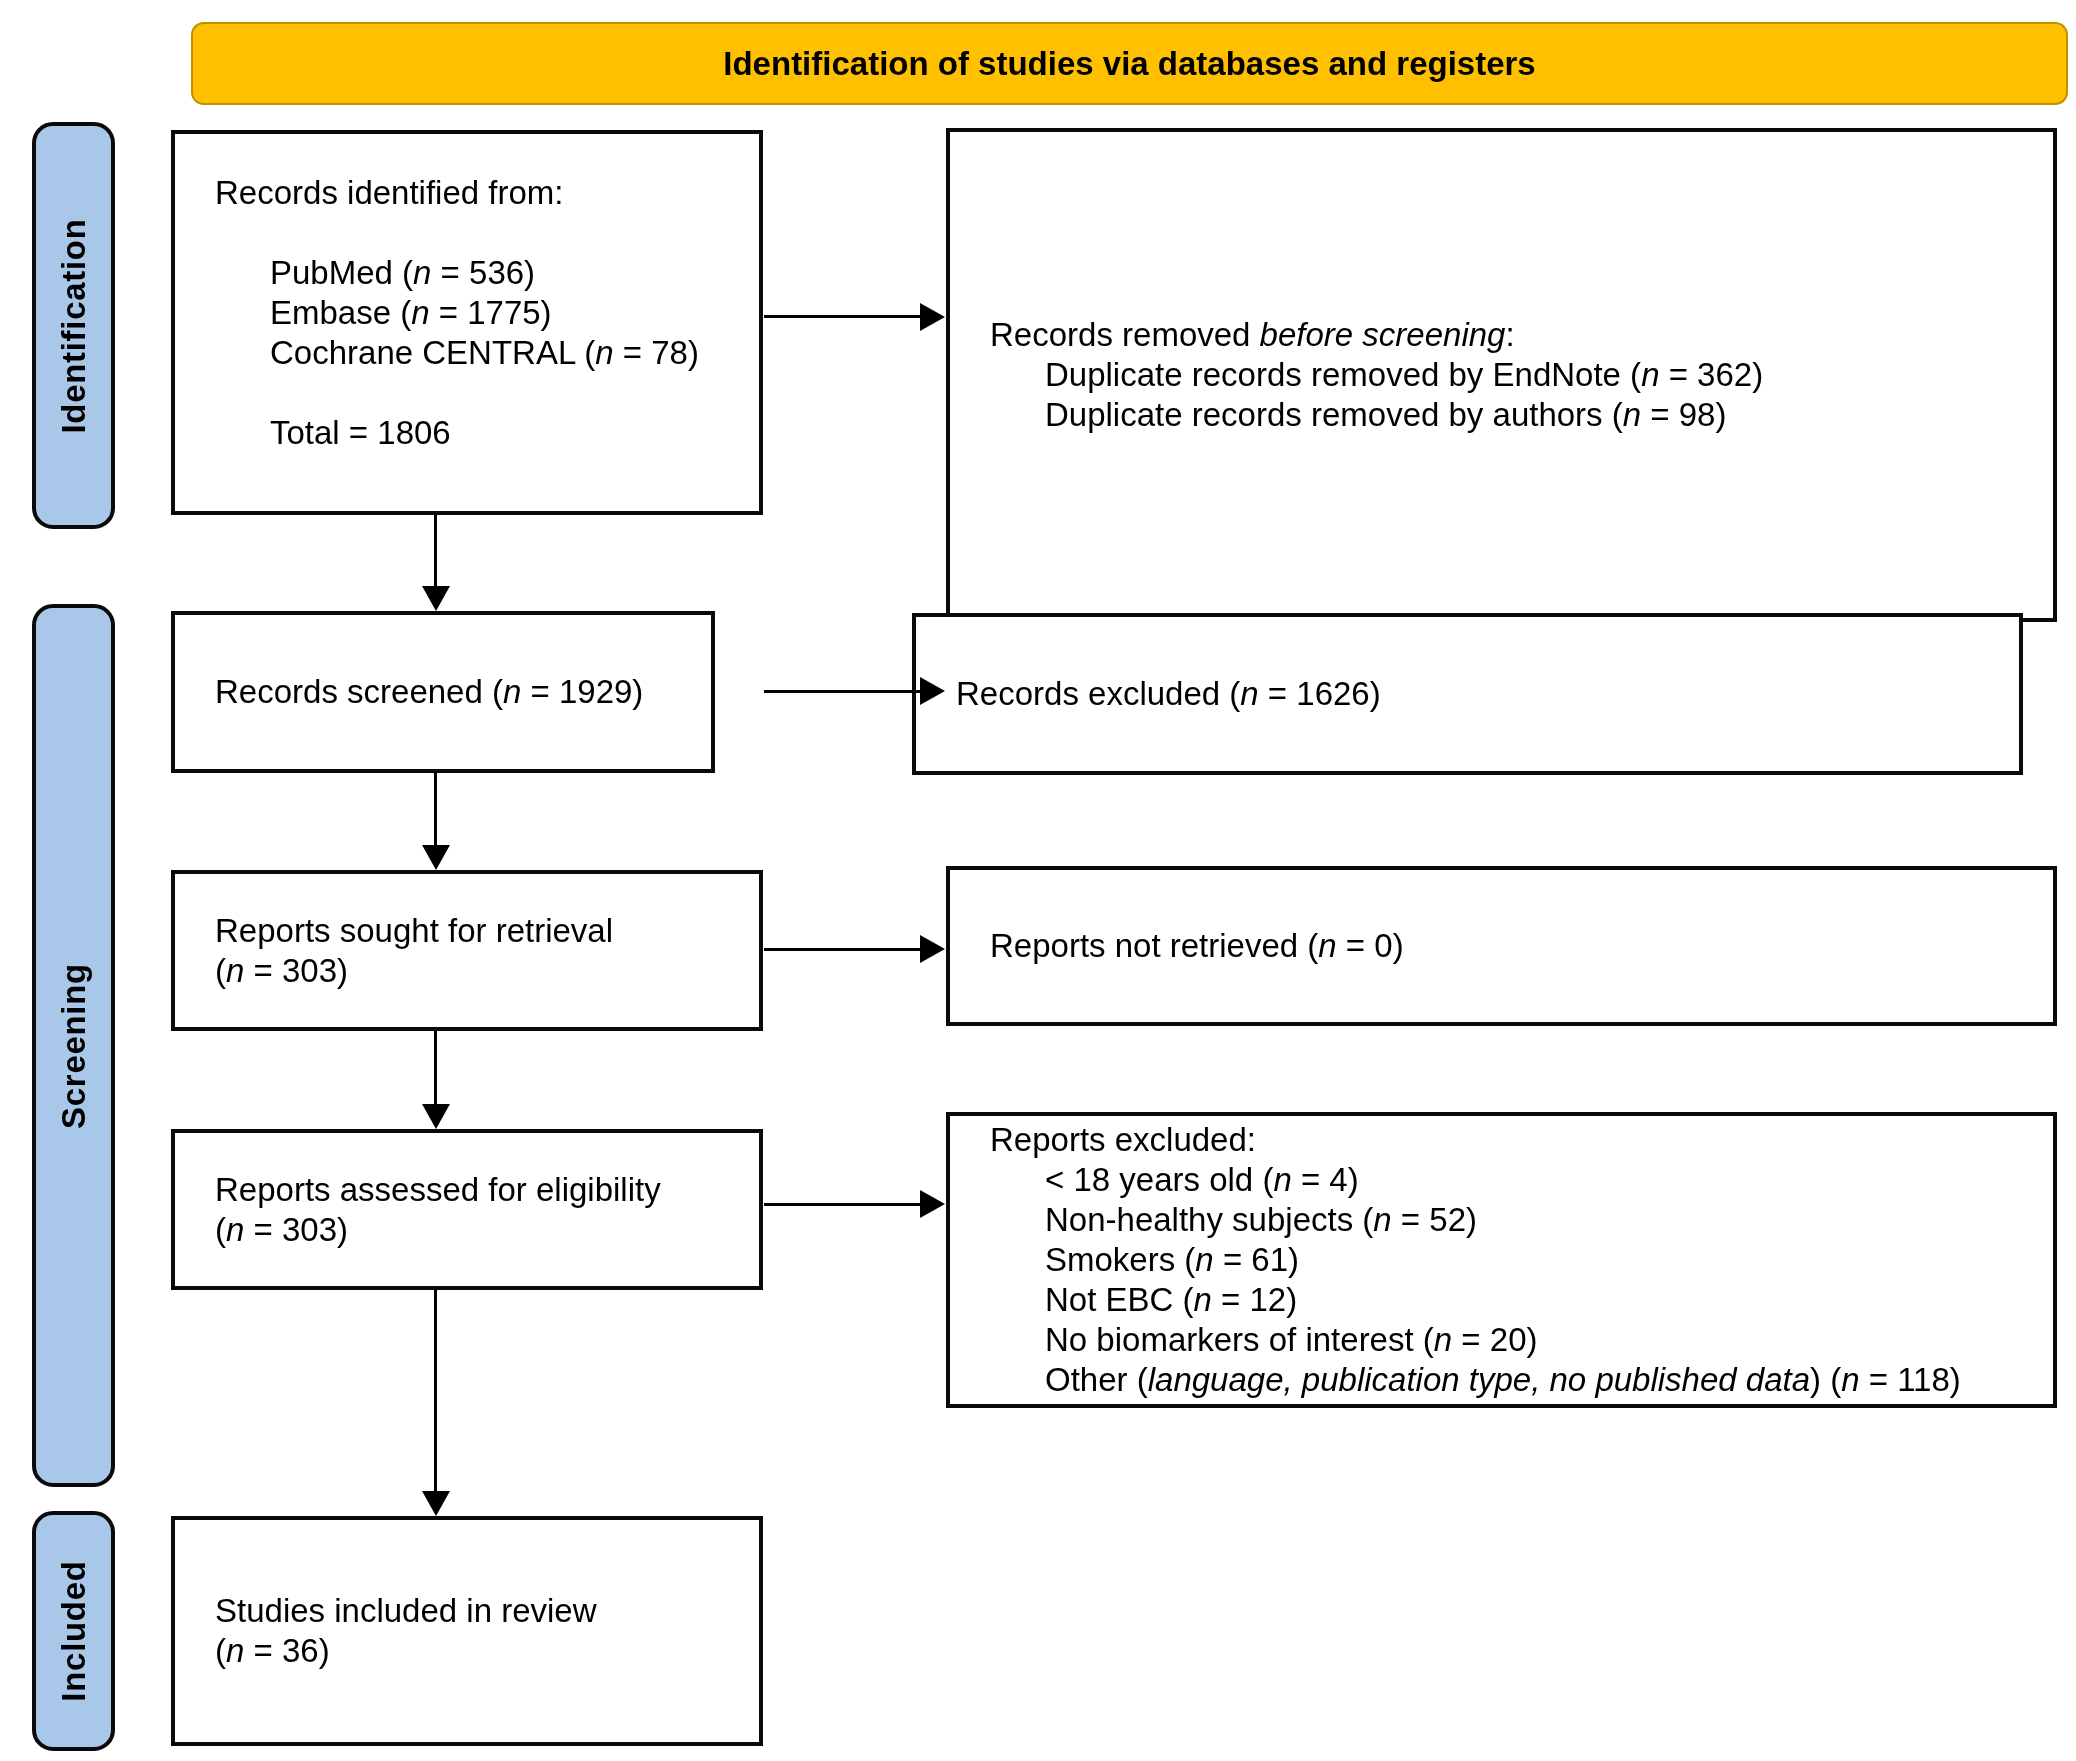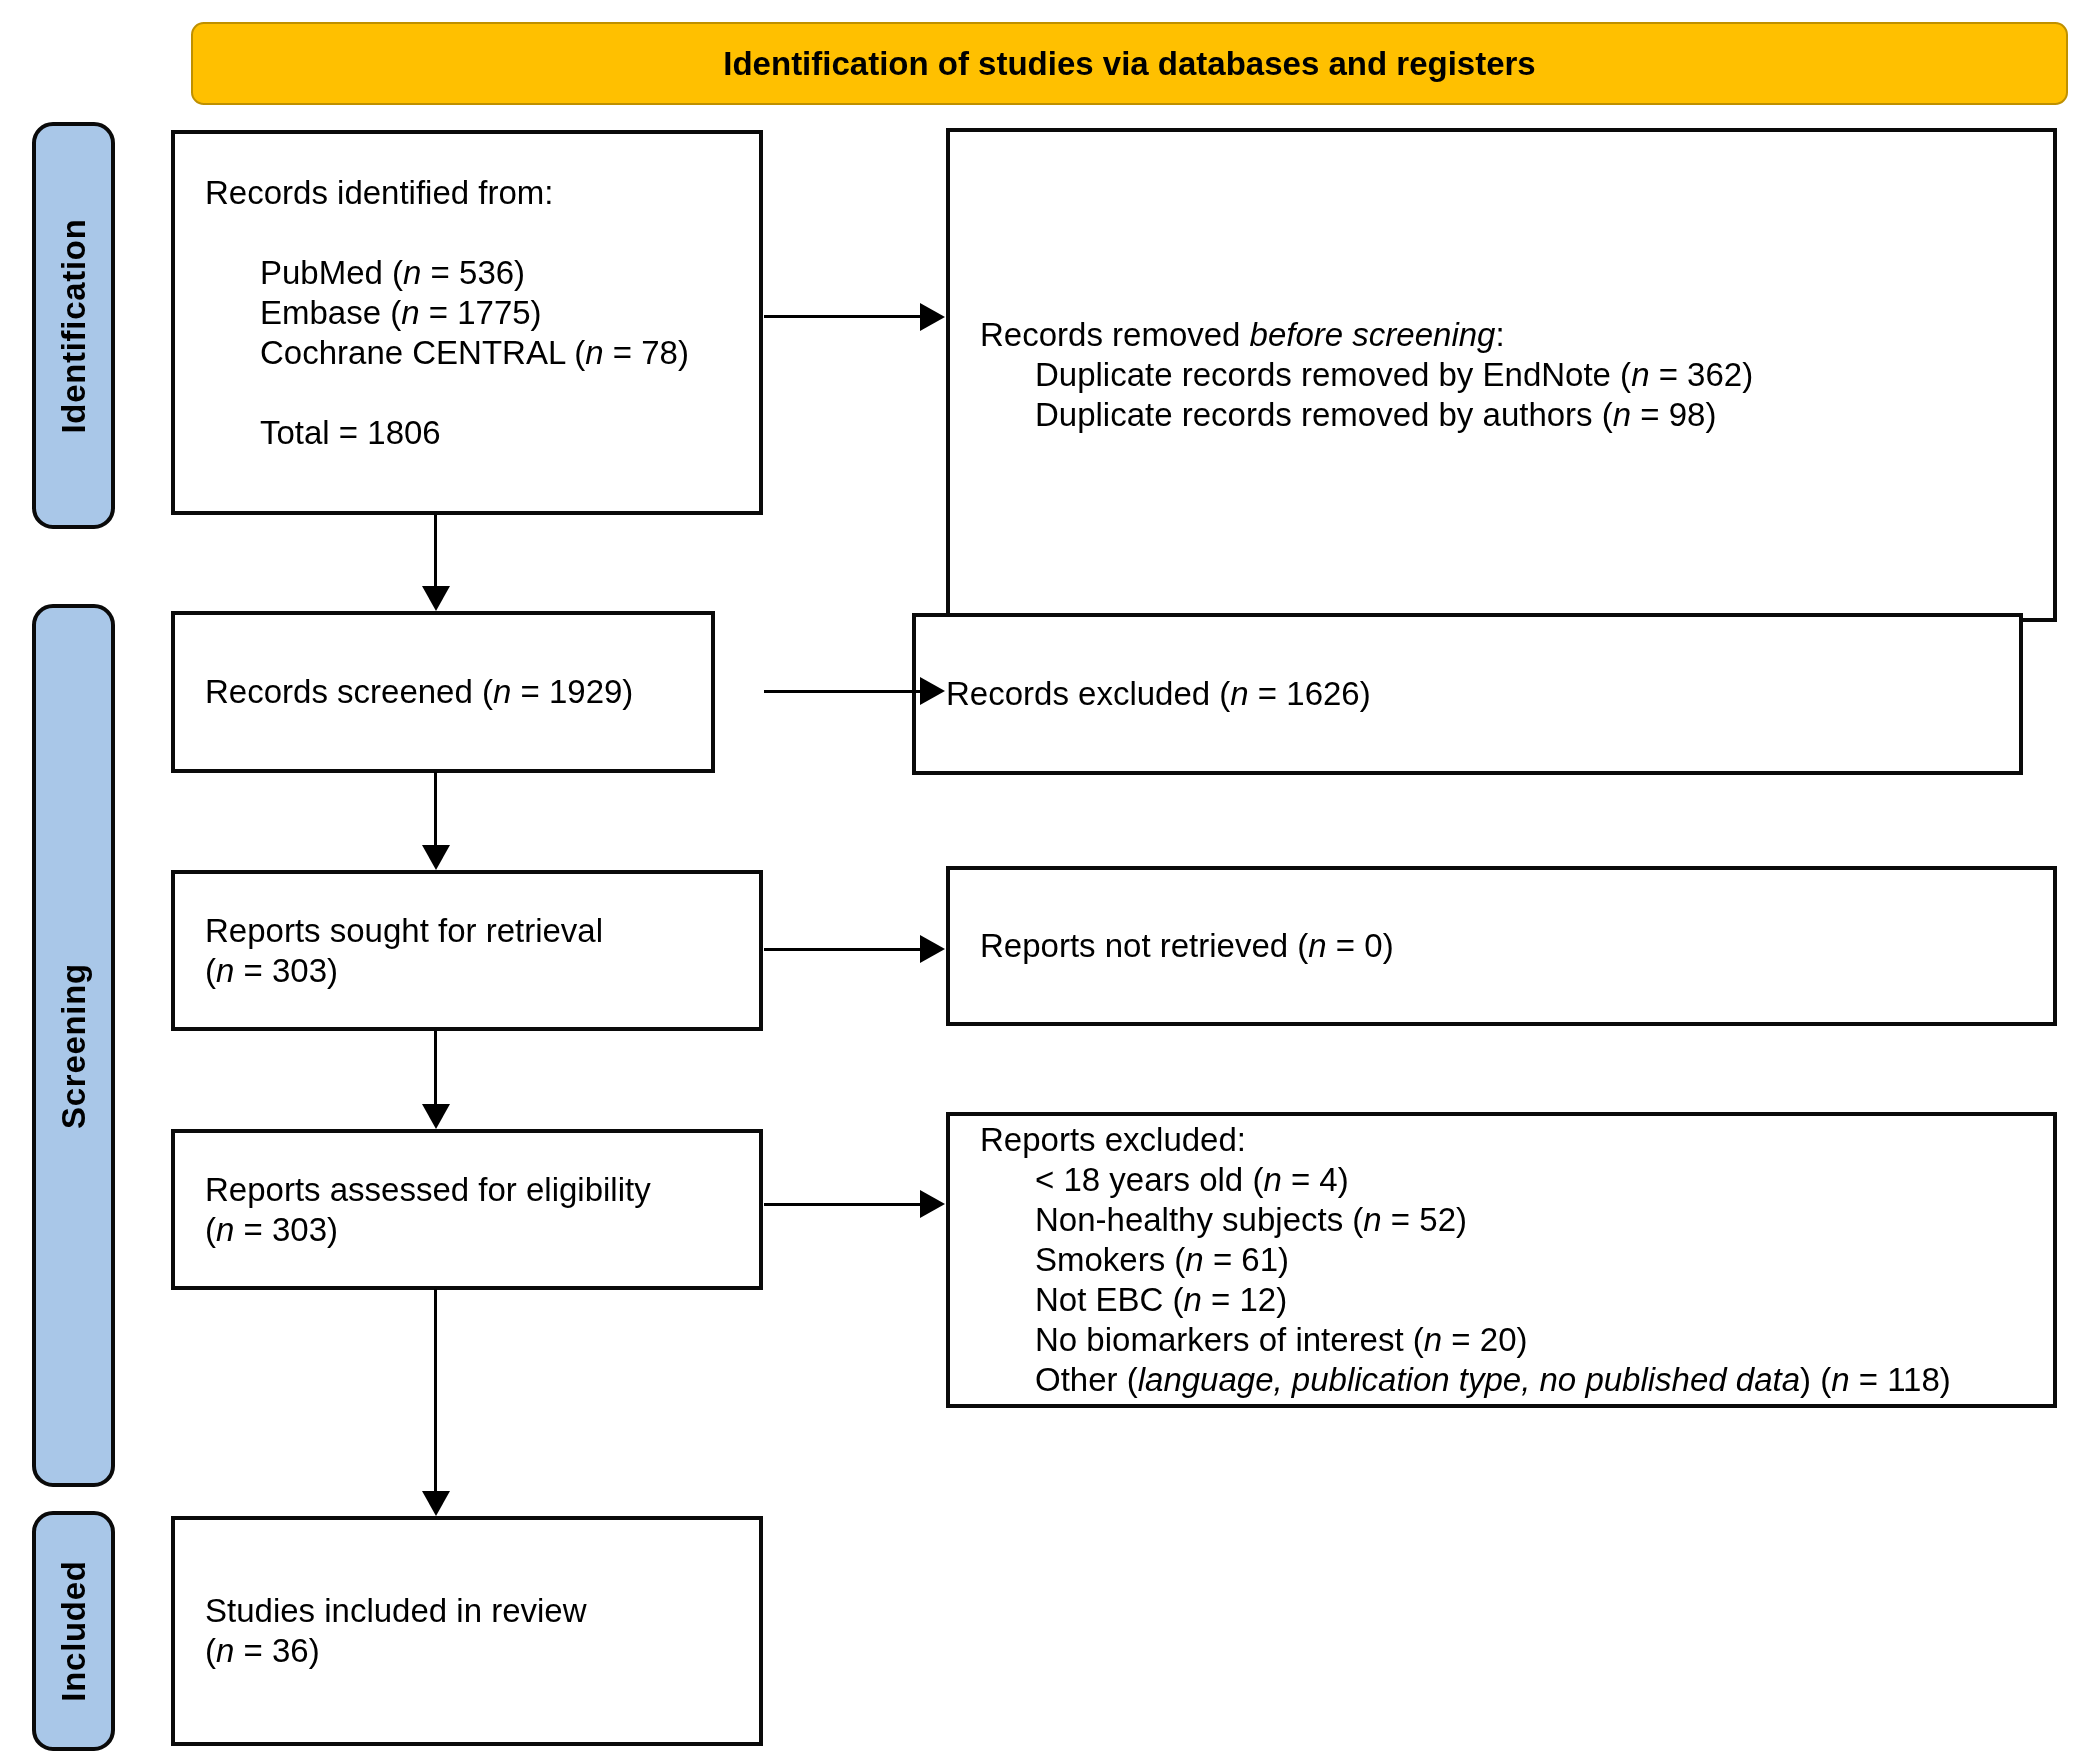--- a/index.html
+++ b/index.html
@@ -27,21 +27,21 @@
     font-size:33px; font-weight:bold; letter-spacing:0.7px;
   }
   #stage-identification { top:122px; height:407px; }
   #stage-screening      { top:604px; height:883px; }
   #stage-included       { top:1511px; height:240px; }
 
   
   .box {
     position:absolute; background:#ffffff; border:4.3px solid #0a0a0a;
     box-sizing:border-box; display:flex; flex-direction:column; justify-content:center;
-    padding:14px 14px 14px 30px; font-size:33px; line-height:40px;
+    padding:14px 14px 14px 40px; font-size:33px; line-height:40px;
   }
   .box .line { white-space:nowrap; }
   .box .line.ind { padding-left:55px; }
   .it { font-style:italic; }
 
   #box-identified       { left:171px;  top:130px;  width:592px;  height:385px;
                           justify-content:flex-start; padding-top:39px; }
   #box-removed          { left:946px; top:128px;  width:1111px; height:494px; }
   #box-screened         { left:171px;  top:611px;  width:544px;  height:162px; }
   #box-rec-excluded     { left:912px; top:613px;  width:1111px; height:162px; }

